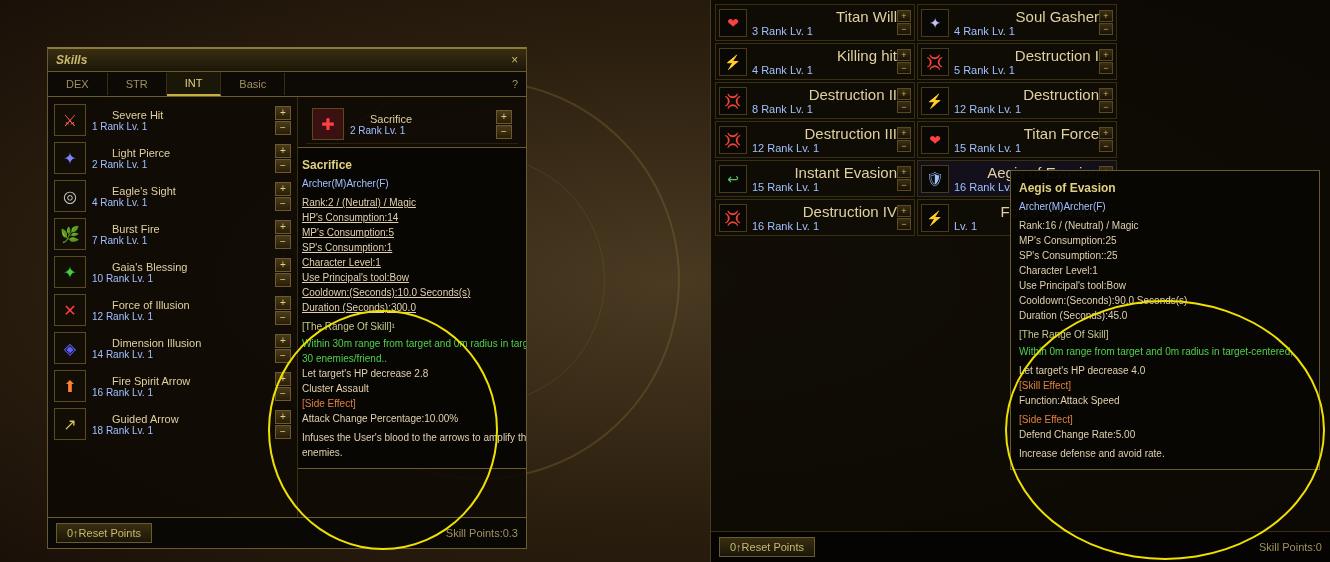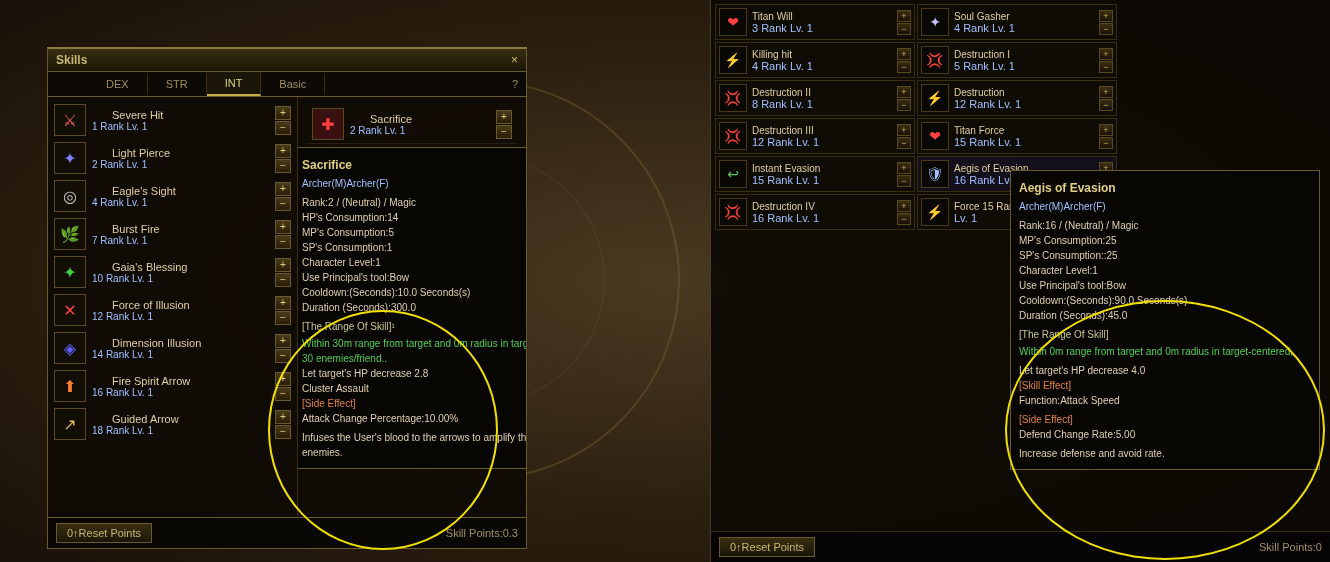--- a/index.html
+++ b/index.html
@@ -53,41 +53,41 @@
       border-top: 2px solid #8a7a40;
     }
 
     .window-title-bar {
       background: linear-gradient(to bottom, #3a2e10, #1a1608);
       padding: 4px 8px;
       display: flex;
       align-items: center;
       justify-content: space-between;
       border-bottom: 1px solid #6a5a30;
+      font-style: italic;
     }
 
     .window-title {
       color: #c8b870;
       font-size: 12px;
       font-weight: bold;
     }
 
     .close-btn {
       color: #c8b870;
       cursor: pointer;
       font-size: 12px;
     }
 
     
     .tab-bar {
       display: flex;
       background: #0d0a05;
       border-bottom: 1px solid #6a5a30;
       align-items: center;
-      padding-left: 40px;
     }
 
     .tab {
       padding: 5px 18px;
       color: #a09060;
       cursor: pointer;
       font-size: 11px;
       border-right: 1px solid #3a2e10;
     }
 
@@ -187,20 +187,21 @@
       margin-bottom: 2px;
     }
 
     .tooltip-class {
       color: #a0c0ff;
       margin-bottom: 4px;
     }
 
     .tooltip-stat {
       color: #c8c8a0;
+      text-decoration: underline;
     }
 
     
     .skills-bottom {
       border-top: 1px solid #6a5a30;
       padding: 5px 8px;
       display: flex;
       align-items: center;
       justify-content: space-between;
       background: #0a0805;
@@ -262,21 +263,22 @@
       background: #0a0805;
       flex-shrink: 0;
     }
 
     .tree-skill-info {
       flex: 1;
     }
 
     .tree-skill-name {
       color: #e0d0a0;
-      font-size: 10px;
+      font-size: 15px;
+      text-align: right;
     }
 
     .tree-skill-rank {
       color: #a0c0ff;
       font-size: 11px;
     }
 
     .tree-btn-group {
       display: flex;
       flex-direction: column;

